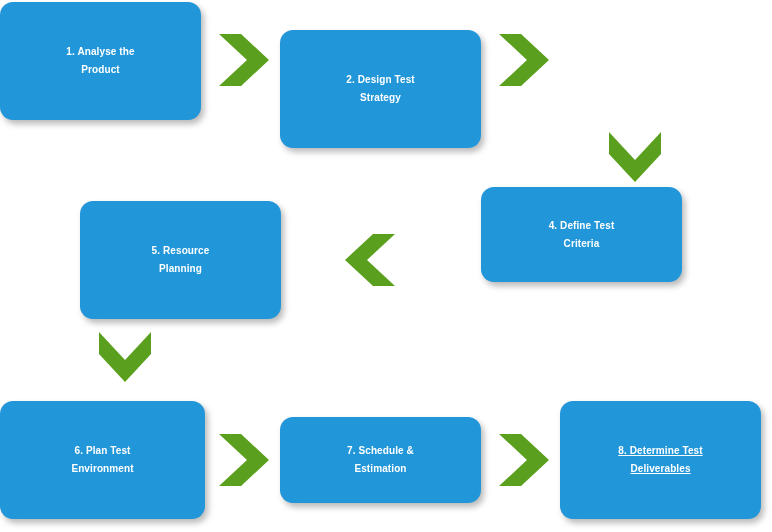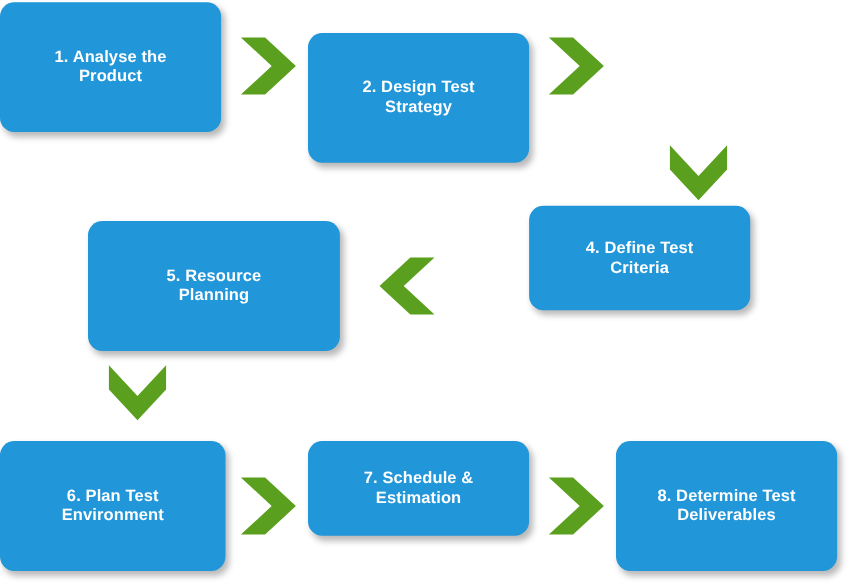--- a/index.html
+++ b/index.html
@@ -20,21 +20,21 @@
   .node {
     position: absolute;
     box-sizing: border-box;
     background: #2196d9;
     border-radius: 13px;
     display: flex;
     align-items: center;
     justify-content: center;
     text-align: center;
     color: #ffffff;
-    font-size: 15px;
+    font-size: 10px;
     font-weight: bold;
     line-height: 18px;
     letter-spacing: 0.1px;
     padding: 6px 14px;
     box-shadow: 3px 4px 6px rgba(0, 0, 0, 0.28);
   }
   .node-label {
     display: block;
     width: 100%;
     white-space: pre-line;
@@ -78,21 +78,21 @@
     </svg>
   </div>
 
 
   <div class="arrow" style="left:609px; top:132px; width:52px; height:56px;">
     <svg width="52" height="56" viewBox="0 0 52 56" aria-hidden="true">
       <polygon class="arrow-shape" points="0,0 26,28 52,0 52,22 26,50 0,22"></polygon>
     </svg>
   </div>
 
-  <div class="node" style="left:80px; top:201px; width:229px; height:118px;">
+  <div class="node" style="left:80px; top:201px; width:201px; height:118px;">
     <span class="node-label">5. Resource
 Planning</span>
   </div>
 
   <div class="arrow" style="left:339px; top:234px; width:56px; height:52px;">
     <svg width="56" height="52" viewBox="0 0 56 52" aria-hidden="true">
       <polygon class="arrow-shape" points="56,0 28,26 56,52 34,52 6,26 34,0"></polygon>
     </svg>
   </div>
 
@@ -111,29 +111,29 @@
     <span class="node-label">6. Plan Test
 Environment</span>
   </div>
 
   <div class="arrow" style="left:219px; top:434px; width:56px; height:52px;">
     <svg width="56" height="52" viewBox="0 0 56 52" aria-hidden="true">
       <polygon class="arrow-shape" points="0,0 28,26 0,52 22,52 50,26 22,0"></polygon>
     </svg>
   </div>
 
-  <div class="node" style="left:280px; top:401px; width:201px; height:86px;justify-content:flex-end;">
+  <div class="node" style="left:280px; top:417px; width:201px; height:86px;justify-content:flex-end;">
     <span class="node-label">7. Schedule &amp;
 Estimation</span>
   </div>
 
   <div class="arrow" style="left:499px; top:434px; width:56px; height:52px;">
     <svg width="56" height="52" viewBox="0 0 56 52" aria-hidden="true">
       <polygon class="arrow-shape" points="0,0 28,26 0,52 22,52 50,26 22,0"></polygon>
     </svg>
   </div>
 
-  <div class="node" style="left:560px; top:401px; width:201px; height:118px;">
+  <div class="node" style="left:560px; top:401px; width:201px; height:118px;text-decoration:underline;">
     <span class="node-label">8. Determine Test
 Deliverables</span>
   </div>
 
 </div>
 
 </body></html>

